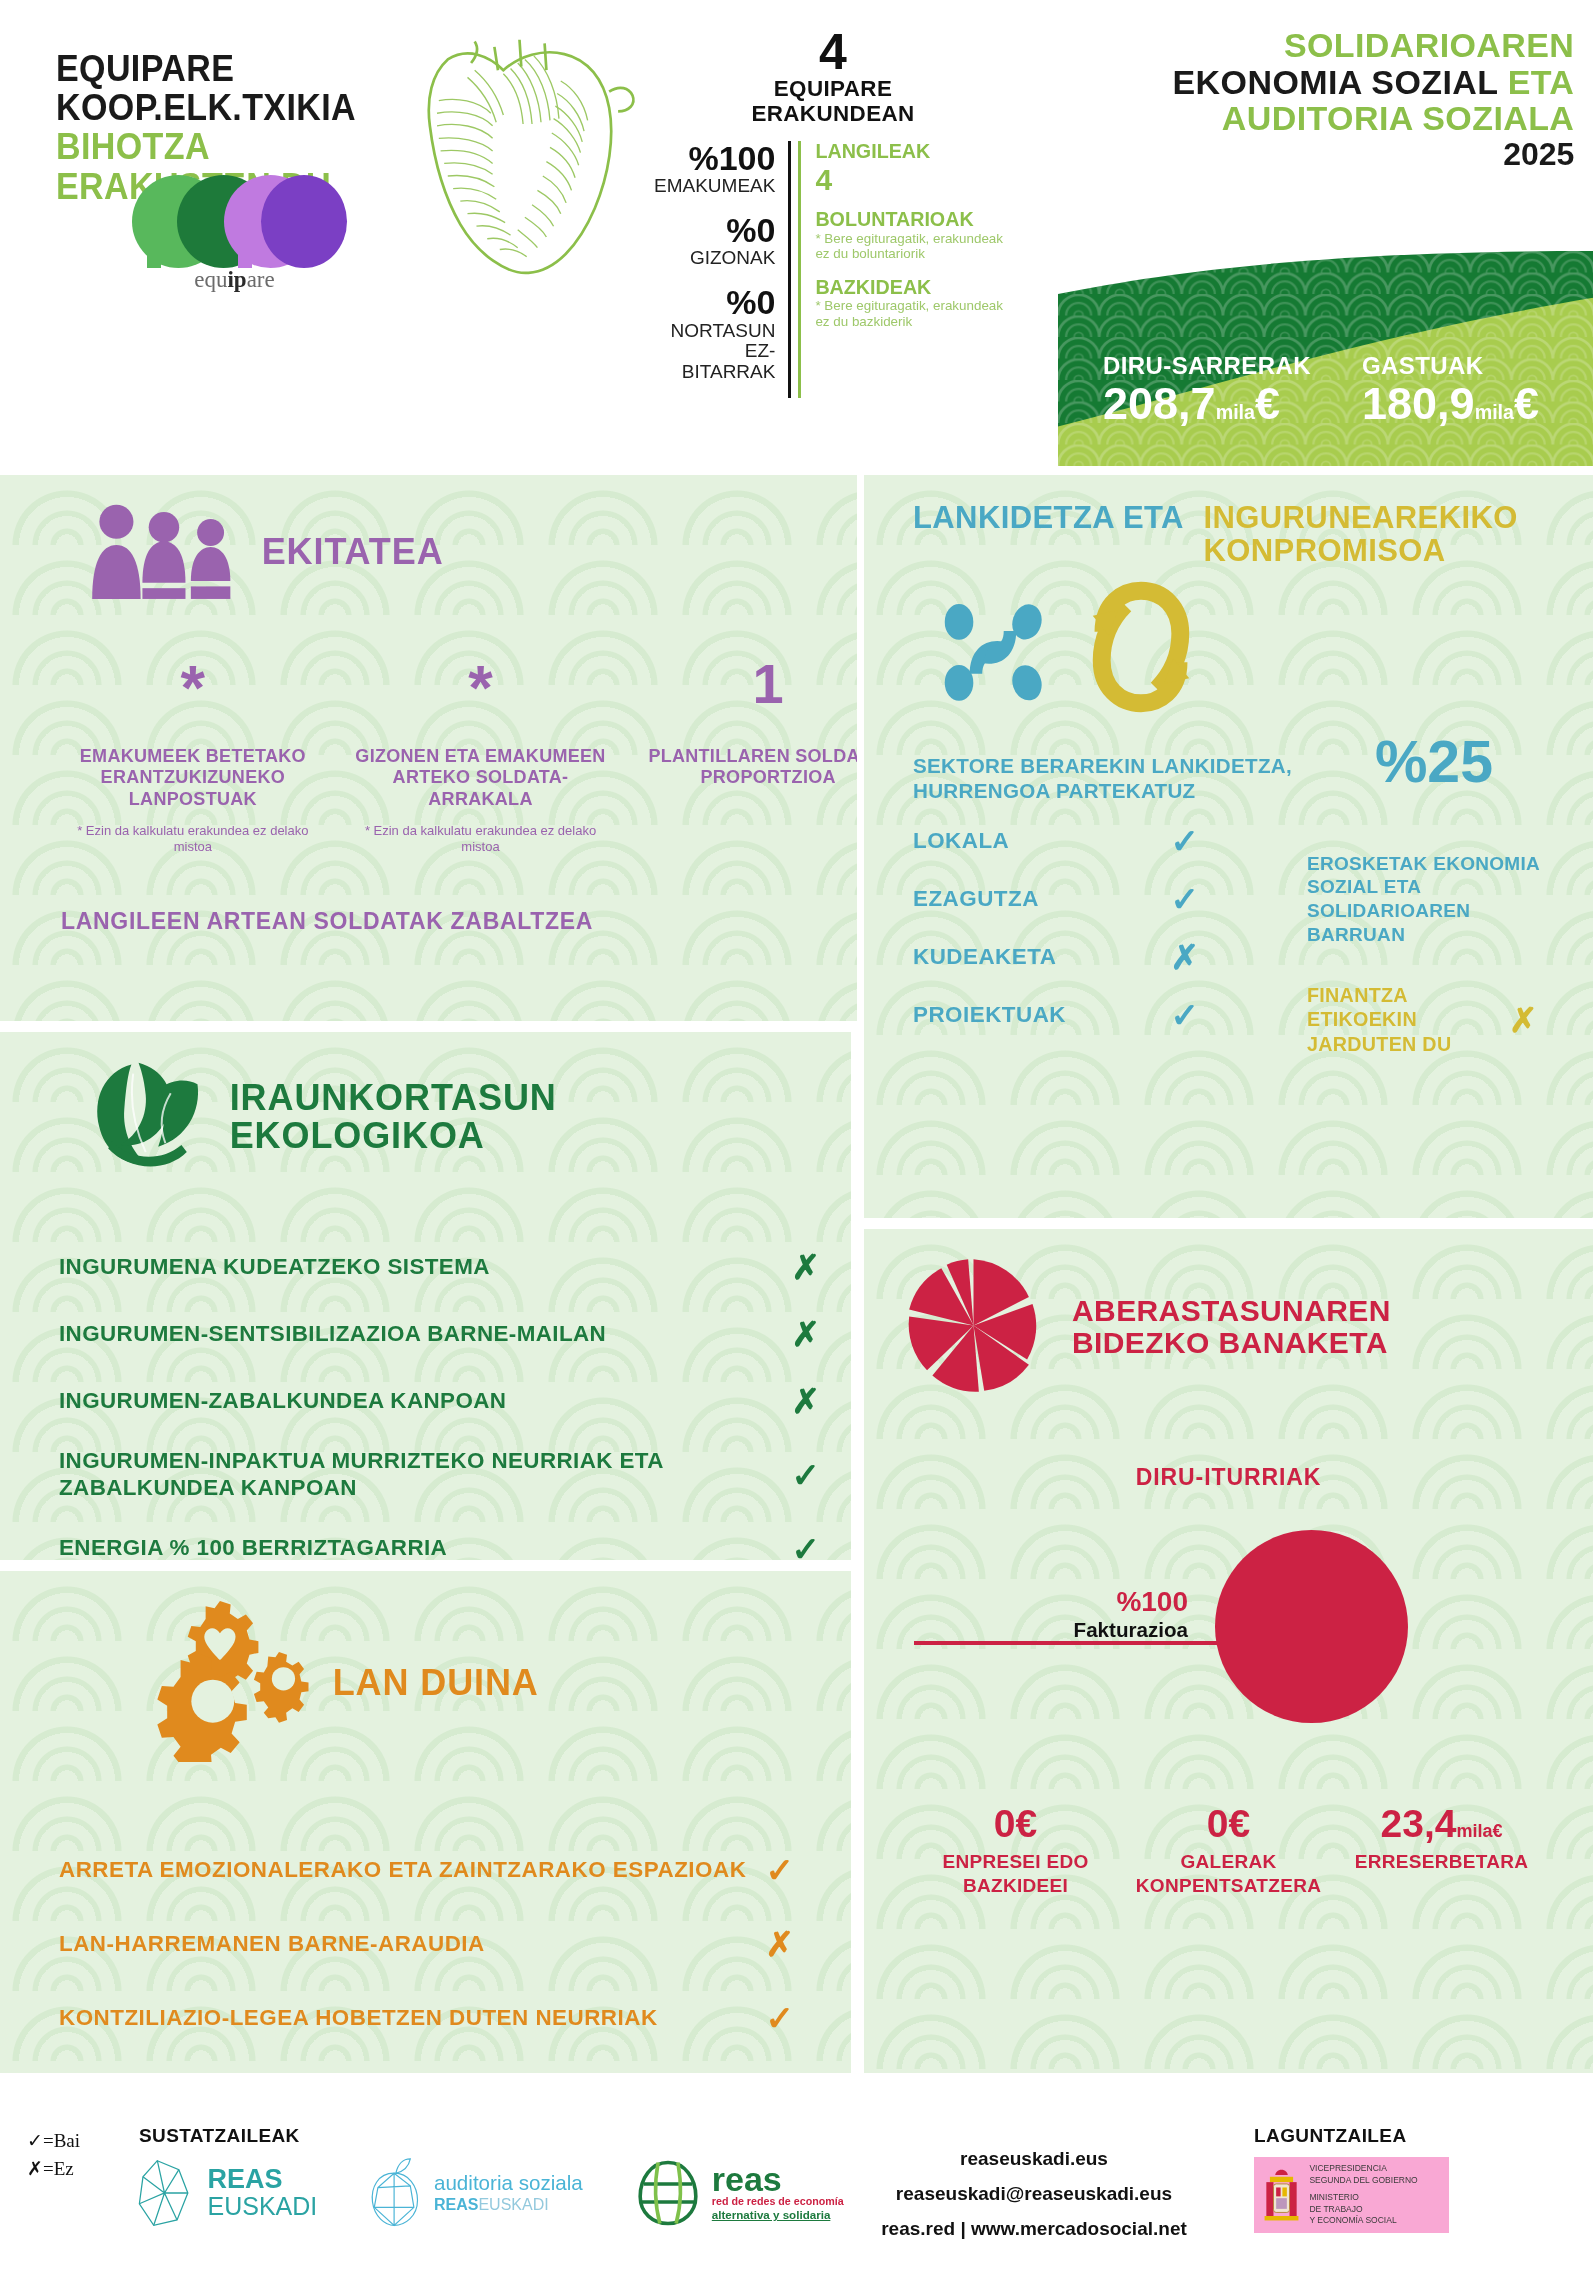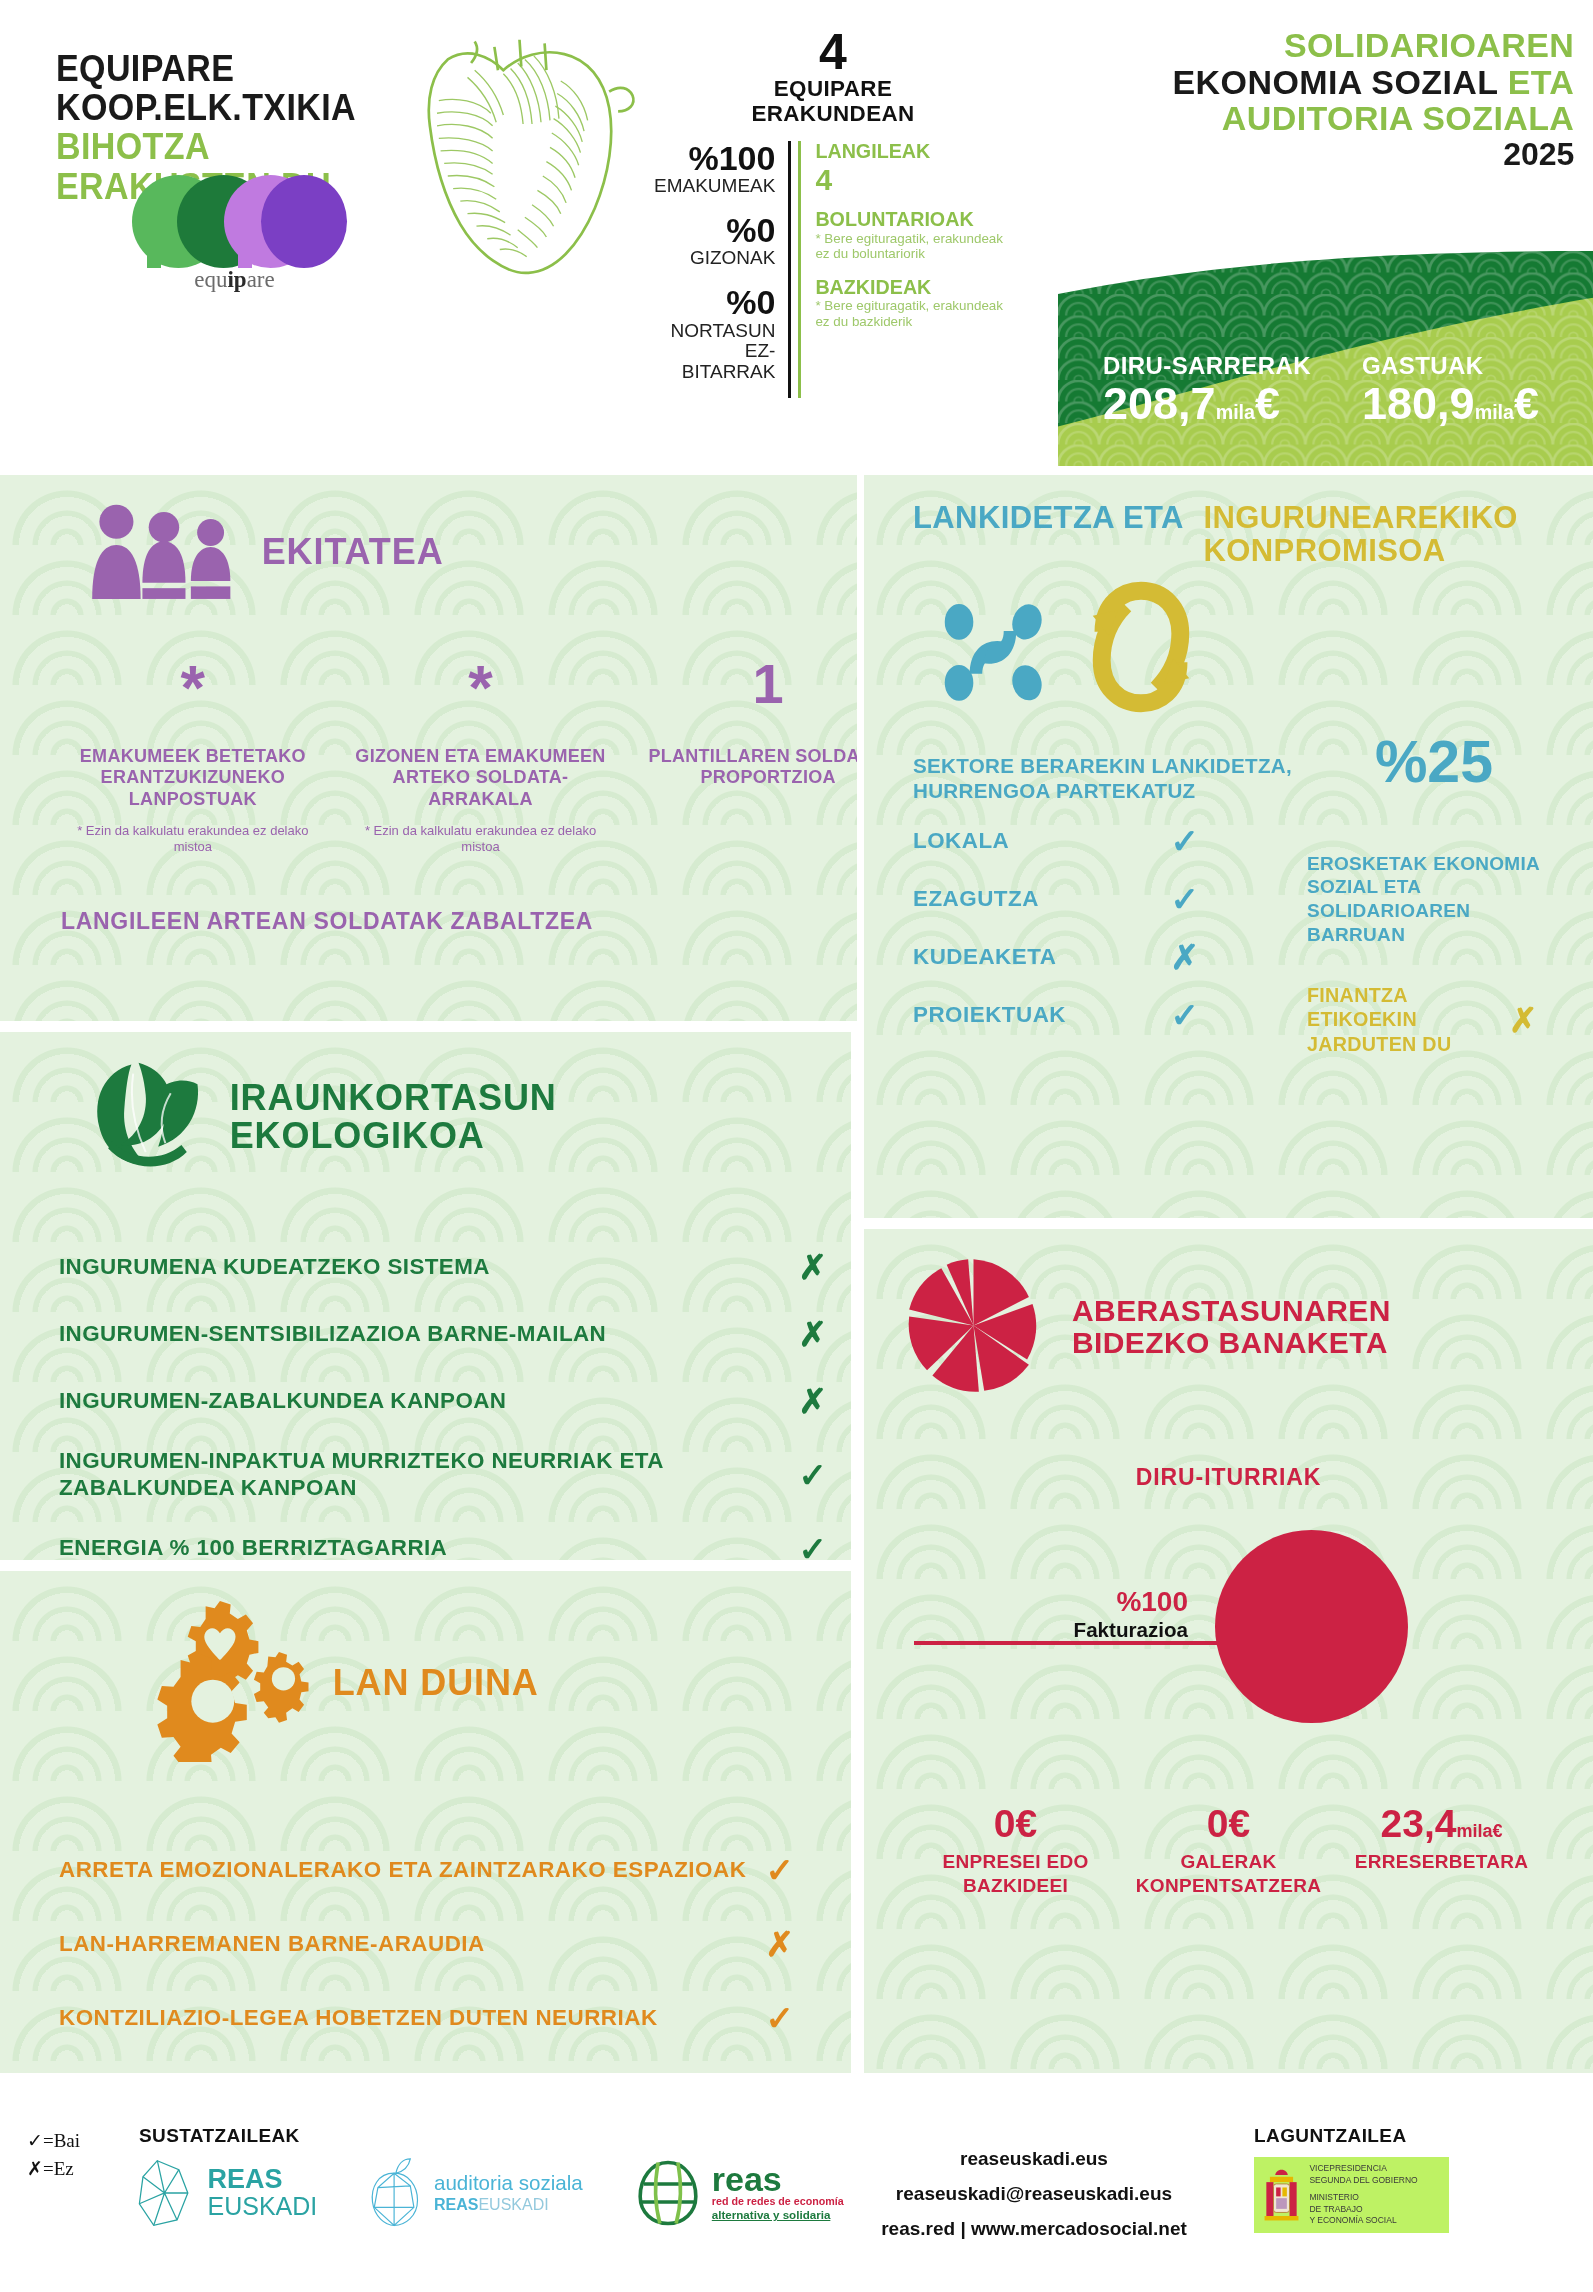--- a/index.html
+++ b/index.html
@@ -97,21 +97,21 @@
   .lank-head-blue { font-size:20.6px; font-weight:bold; color:#4aa8c4; line-height:1.22; letter-spacing:0.3px; }
   .lank-row { display:flex; align-items:center; justify-content:space-between; margin-top:18px; padding-right:99px; }
   .lank-row .t { font-size:22.4px; font-weight:bold; color:#4aa8c4; letter-spacing:0.5px; }
   .eros-txt { font-size:19px; font-weight:bold; color:#4aa8c4; line-height:1.25; letter-spacing:0.3px; margin-top:99px; }
   .fin-row { display:flex; align-items:center; justify-content:space-between; margin-top:36px; padding-right:21.5px; }
   .fin-row .t { font-size:19.7px; font-weight:bold; color:#d4bb34; line-height:1.25; letter-spacing:0.3px; }
 
   
   .c-iraun { left:0; top:566px; width:851px; height:528px; }
   .dgreen { color:#1d7a3e; }
-  .eco-list { padding:0 24px 0 59px; margin-top:72px; }
+  .eco-list { padding:0 31px 0 59px; margin-top:72px; }
   .eco-row { display:flex; align-items:center; justify-content:space-between; margin-bottom:27px; }
   .eco-row .t { font-size:22.4px; font-weight:bold; color:#1d7a3e; letter-spacing:0.4px; line-height:1.2; max-width:672px; }
 
   
   .c-lan { left:0; top:1105px; width:851px; height:502px; }
   .orange { color:#e08a1e; }
   .lan-list { padding:0 57px 0 59px; margin-top:85px; }
   .lan-row { display:flex; align-items:center; justify-content:space-between; margin-bottom:34px; }
   .lan-row .t { font-size:22.4px; font-weight:bold; color:#e08a1e; letter-spacing:0.5px; }
 
@@ -133,21 +133,21 @@
   .mozk-v .small { font-size:18px; }
   .mozk-l { font-size:19px; font-weight:bold; color:#cc2244; line-height:1.22; margin-top:5.4px; letter-spacing:0.3px; }
 
   
   .footer { position:absolute; top:2114px; left:0; width:1593px; height:179px; background:#fff; }
   .legend { position:absolute; left:27px; top:12.5px; font-size:19px; color:#111; line-height:1.5; font-family:"Liberation Serif",serif; }
   .sust-lbl { position:absolute; left:139px; top:10.7px; font-size:19px; font-weight:bold; color:#111; letter-spacing:0.4px; }
   .logos { position:absolute; left:134px; top:43px; display:flex; align-items:center; gap:50px; }
   .contact { position:absolute; left:855px; top:27px; width:358px; text-align:center; font-size:19px; font-weight:bold; color:#111; line-height:1.85; }
   .lag-lbl { position:absolute; left:1254px; top:10.7px; font-size:19px; font-weight:bold; color:#111; letter-spacing:0.4px; }
-  .gov-logo { position:absolute; left:1254px; top:43px; width:195px; height:76px; background:#bef264; display:flex; align-items:center; padding:0 7.2px; gap:7.2px; }
+  .gov-logo { position:absolute; left:1254px; top:43px; width:195px; height:76px; background:#f9a8d4; display:flex; align-items:center; padding:0 7.2px; gap:7.2px; }
   .gov-txt { font-size:8.5px; color:#3a3a3a; line-height:1.35; }
   .gov-txt .sp { display:block; height:6.3px; }
 
   .divider-v { position:absolute; left:857px; top:475px; width:7.2px; height:1632px; background:#fff; }
   .logo-txt-reas { font-size:27px; font-weight:bold; color:#2aa3a3; line-height:1; }
   .logo-txt-eus { font-size:25px; color:#2aa3a3; line-height:1.1; }
 </style>
 </head>
 <body>
 

